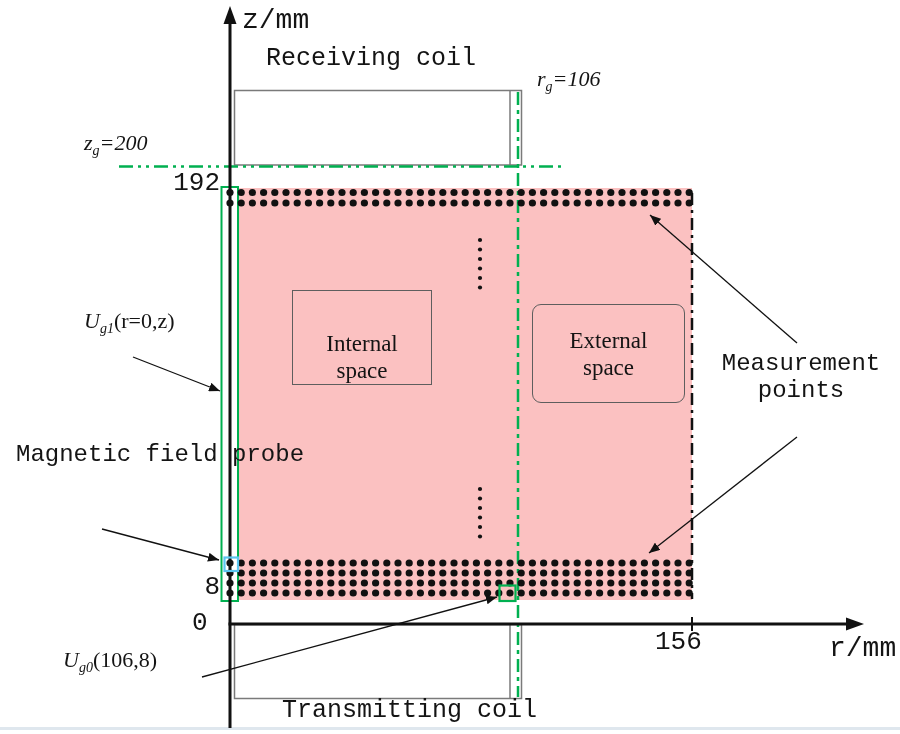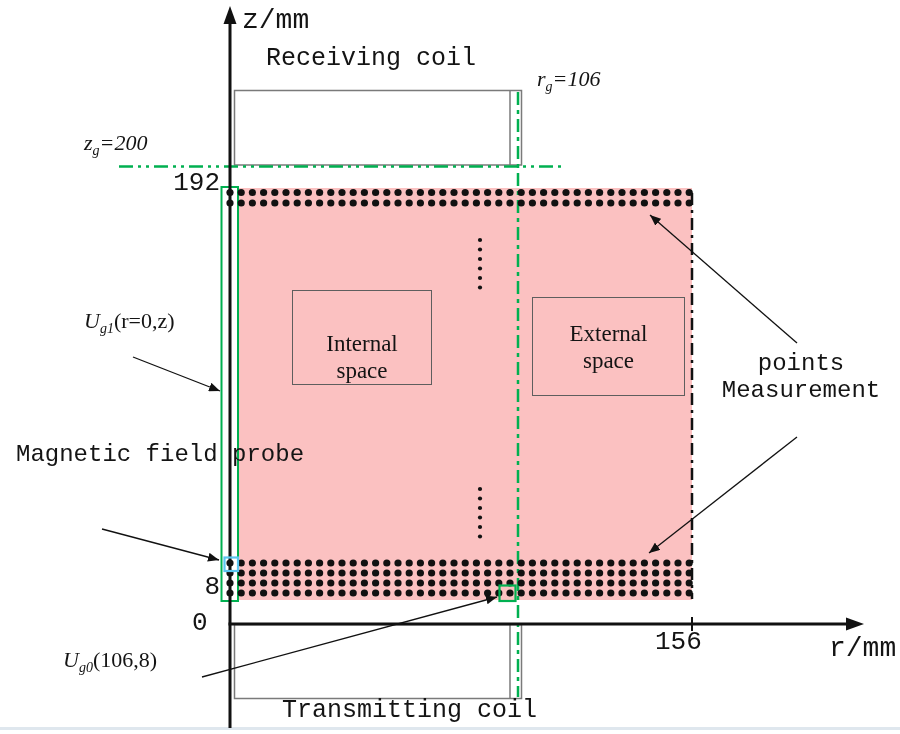--- a/index.html
+++ b/index.html
@@ -336,21 +336,21 @@
     <line class="stroke-ink" x1="797" y1="343" x2="650" y2="215" stroke-width="1.3" marker-end="url(#ah)"></line>
     <line class="stroke-ink" x1="797" y1="437" x2="649" y2="553" stroke-width="1.3" marker-end="url(#ah)"></line>
   </svg>
 
   <div class="space-box" style="left:292px;top:290px;width:138px;height:93px;align-items:flex-end;">
     <div>
       <div>Internal</div>
       <div>space</div>
     </div>
   </div>
-  <div class="space-box" style="left:532px;top:297px;width:151px;height:97px;">
+  <div class="space-box" style="left:532px;top:304px;width:151px;height:97px;border-radius:9px;">
     <div>
       <div>External</div>
       <div>space</div>
     </div>
   </div>
 
   <div class="lbl sans" style="left:242px;top:5px;font-size:28px;">z/mm</div>
 
   <div class="lbl serif" style="left:266px;top:44px;font-size:25px;">Receiving coil</div>
 
@@ -370,16 +370,16 @@
 
   <div class="lbl math" style="left:63px;top:647px;"><i>U</i><sub>g0</sub><span>(106,8)</span></div>
 
   <div class="lbl serif" style="left:282px;top:696px;font-size:25px;">Transmitting coil</div>
 
   <div class="lbl sans" style="left:655px;top:627px;">156</div>
 
   <div class="lbl sans" style="left:829px;top:633px;font-size:28px;">r/mm</div>
 
   <div class="lbl serif center-block" style="left:706px;top:350px;width:190px;">
+    <div>Measurement</div>
     <div>points</div>
-    <div>Measurement</div>
   </div>
 </div>
 
 </body></html>

